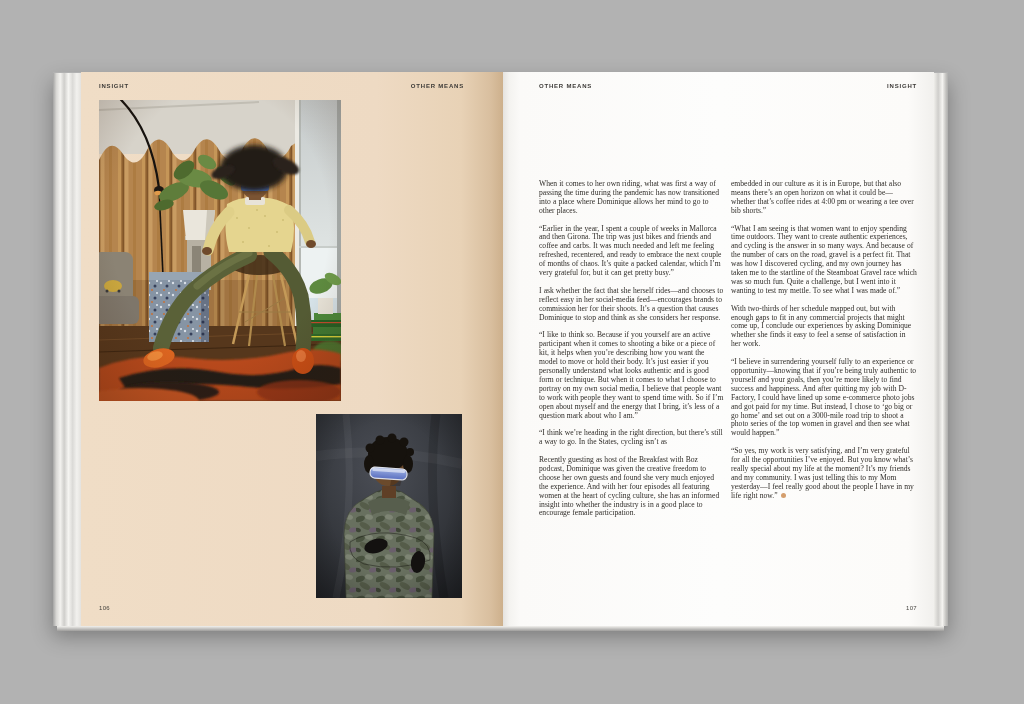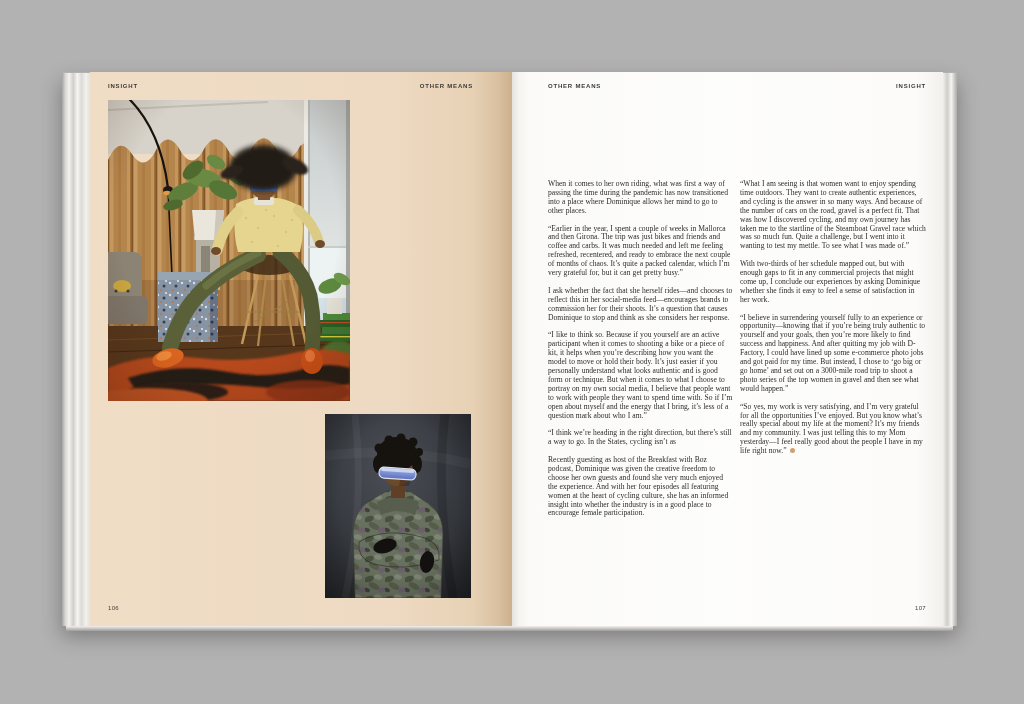--- a/index.html
+++ b/index.html
@@ -1,21 +1,21 @@
 <!DOCTYPE html>
 <html><head>
 <meta charset="utf-8">
 <style>
   html,body{margin:0;padding:0;}
   body{
     width:1024px;height:704px;position:relative;
     background:#b2b2b2;overflow:hidden;
     font-family:"Liberation Serif","DejaVu Serif",serif;
   }
-  .magazine{position:absolute;left:62px;top:72px;width:895px;height:554px;
+  .magazine{position:absolute;left:53px;top:72px;width:895px;height:554px;
     box-shadow:0 10px 20px rgba(0,0,0,.32);}
   .edge-stack-left{position:absolute;left:0;top:1px;width:28px;height:553px;
     background:linear-gradient(90deg,#a4a4a3 0%,#d8d7d4 12%,#f3f2ef 26%,#cfcecb 40%,#f6f5f2 55%,#dbdad7 70%,#f2f1ee 85%,#e4e2de 100%);}
   .edge-stack-right{position:absolute;right:0;top:1px;width:14px;height:553px;
     background:linear-gradient(90deg,#efeeea 0%,#cfcecb 30%,#f5f4f1 60%,#c4c3c0 85%,#adadac 100%);}
   .edge-bottom{position:absolute;left:4px;right:4px;bottom:-5px;height:5px;
     background:linear-gradient(#f2f1ee,#9e9d9b);}
   .page{position:absolute;top:0;height:554px;}
   .page-left{left:28px;width:422px;
     background:linear-gradient(90deg,#f0ddc6 0%,#eedac3 70%,#e8d2b6 90%,#d9bf9f 97%,#cdb08c 100%);}
@@ -252,26 +252,27 @@
   <div class="page page-right">
     <div class="running-head">
       <span>OTHER MEANS</span>
       <span>INSIGHT</span>
     </div>
 
     <div class="columns">
       <div class="col">
         <p>When it comes to her own riding, what was first a way of passing the time during the pandemic has now transitioned into a place where Dominique allows her mind to go to other places.</p>
         <p>“Earlier in the year, I spent a couple of weeks in Mallorca and then Girona. The trip was just bikes and friends and coffee and carbs. It was much needed and left me feeling refreshed, recentered, and ready to embrace the next couple of months of chaos. It’s quite a packed calendar, which I’m very grateful for, but it can get pretty busy.”</p>
-        <p>I ask whether the fact that she herself rides—and chooses to reflect this in her social-media feed—encourages brands to commission her for their shoots. It’s a question that causes Dominique to stop and think as she considers her response.</p>
+        <p>I ask whether the fact that she herself rides—and chooses to reflect easy in her social-media feed—encourages brands to commission her for their shoots. It’s a question that causes Dominique to stop and think as she considers her response.</p>
         <p>“I like to think so. Because if you yourself are an active participant when it comes to shooting a bike or a piece of kit, it helps when you’re describing how you want the model to move or hold their body. It’s just easier if you personally understand what looks authentic and is good form or technique. But when it comes to what I choose to portray on my own social media, I believe that people want to work with people they want to spend time with. So if I’m open about myself and the energy that I bring, it’s less of a question mark about who I am.”</p>
         <p>“I think we’re heading in the right direction, but there’s still a way to go. In the States, cycling isn’t as</p>
         <p>Recently guesting as host of the Breakfast with Boz podcast, Dominique was given the creative freedom to choose her own guests and found she very much enjoyed the experience. And with her four episodes all featuring women at the heart of cycling culture, she has an informed insight into whether the industry is in a good place to encourage female participation.</p>
       </div>
       <div class="col">
+        <p>embedded in our culture as it is in Europe, but that also means there’s an open horizon on what it could be—whether that’s coffee rides at 4:00 pm or wearing a tee over bib shorts.”</p>
         <p>“What I am seeing is that women want to enjoy spending time outdoors. They want to create authentic experiences, and cycling is the answer in so many ways. And because of the number of cars on the road, gravel is a perfect fit. That was how I discovered cycling, and my own journey has taken me to the startline of the Steamboat Gravel race which was so much fun. Quite a challenge, but I went into it wanting to test my mettle. To see what I was made of.”</p>
         <p>With two-thirds of her schedule mapped out, but with enough gaps to fit in any commercial projects that might come up, I conclude our experiences by asking Dominique whether she finds it easy to feel a sense of satisfaction in her work.</p>
         <p>“I believe in surrendering yourself fully to an experience or opportunity—knowing that if you’re being truly authentic to yourself and your goals, then you’re more likely to find success and happiness. And after quitting my job with D-Factory, I could have lined up some e-commerce photo jobs and got paid for my time. But instead, I chose to ‘go big or go home’ and set out on a 3000-mile road trip to shoot a photo series of the top women in gravel and then see what would happen.”</p>
         <p><span>“So yes, my work is very satisfying, and I’m very grateful for all the opportunities I’ve enjoyed. But you know what’s really special about my life at the moment? It’s my friends and my community. I was just telling this to my Mom yesterday—I feel really good about the people I have in my life right now.”</span><span class="end-dot"></span></p>
       </div>
     </div>
 
     <div class="folio">107</div>
   </div>
 </div>

